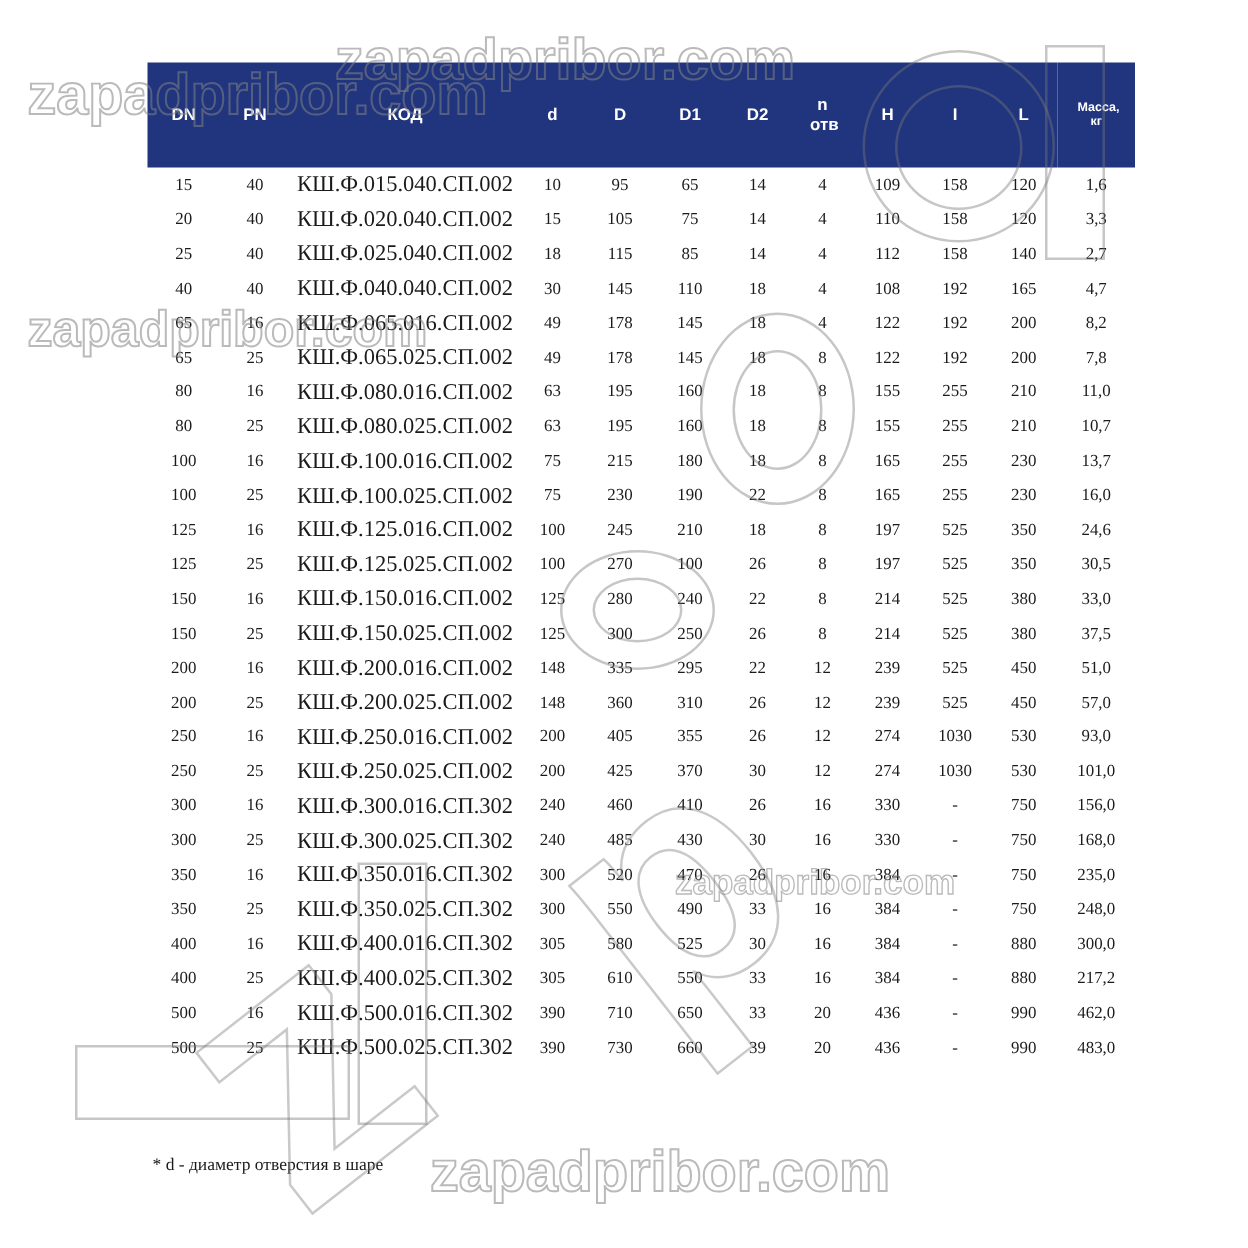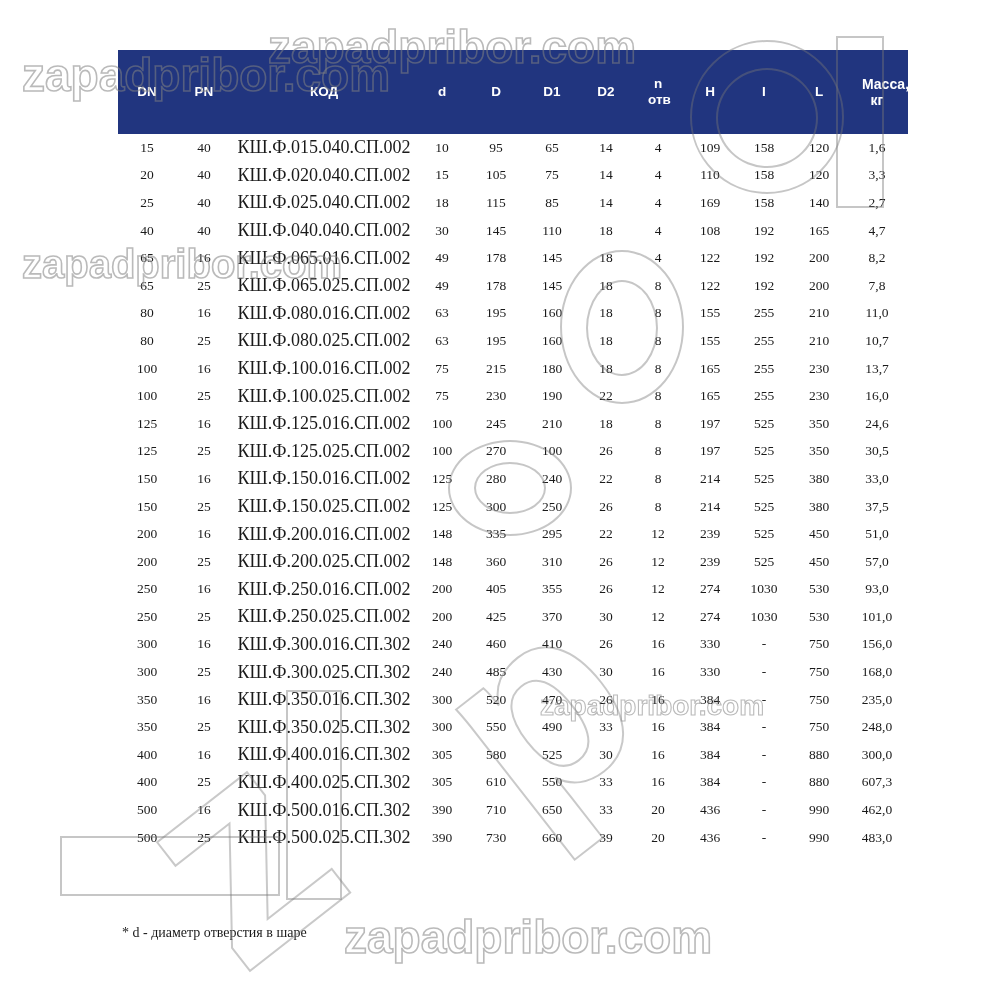--- a/index.html
+++ b/index.html
@@ -40,21 +40,21 @@
     font-family: "Liberation Sans", sans-serif;
     font-size: 13.5px;
     font-weight: bold;
     height: 52px;
     vertical-align: middle;
     text-align: center;
     padding: 16px;
     line-height: 1.15;
   }
   table.spec thead th.masscol {
-    font-size: 14px;
+    font-size: 10px;
   }
   table.spec tbody td {
     font-family: "Liberation Serif", serif;
     font-size: 13.5px;
     color: #1a1a1a;
     text-align: center;
     height: 27.6px;
     padding: 0;
     background: transparent;
   }
@@ -211,21 +211,21 @@
           </tr>
           <tr>
             <td>25</td>
             <td>40</td>
             <td class="code">КШ.Ф.025.040.СП.002</td>
             <td>18</td>
             <td>115</td>
             <td>85</td>
             <td>14</td>
             <td>4</td>
-            <td>169</td>
+            <td>112</td>
             <td>158</td>
             <td>140</td>
             <td>2,7</td>
           </tr>
           <tr>
             <td>40</td>
             <td>40</td>
             <td class="code">КШ.Ф.040.040.СП.002</td>
             <td>30</td>
             <td>145</td>
@@ -508,21 +508,21 @@
             <td>25</td>
             <td class="code">КШ.Ф.400.025.СП.302</td>
             <td>305</td>
             <td>610</td>
             <td>550</td>
             <td>33</td>
             <td>16</td>
             <td>384</td>
             <td>-</td>
             <td>880</td>
-            <td>607,3</td>
+            <td>217,2</td>
           </tr>
           <tr>
             <td>500</td>
             <td>16</td>
             <td class="code">КШ.Ф.500.016.СП.302</td>
             <td>390</td>
             <td>710</td>
             <td>650</td>
             <td>33</td>
             <td>20</td>

